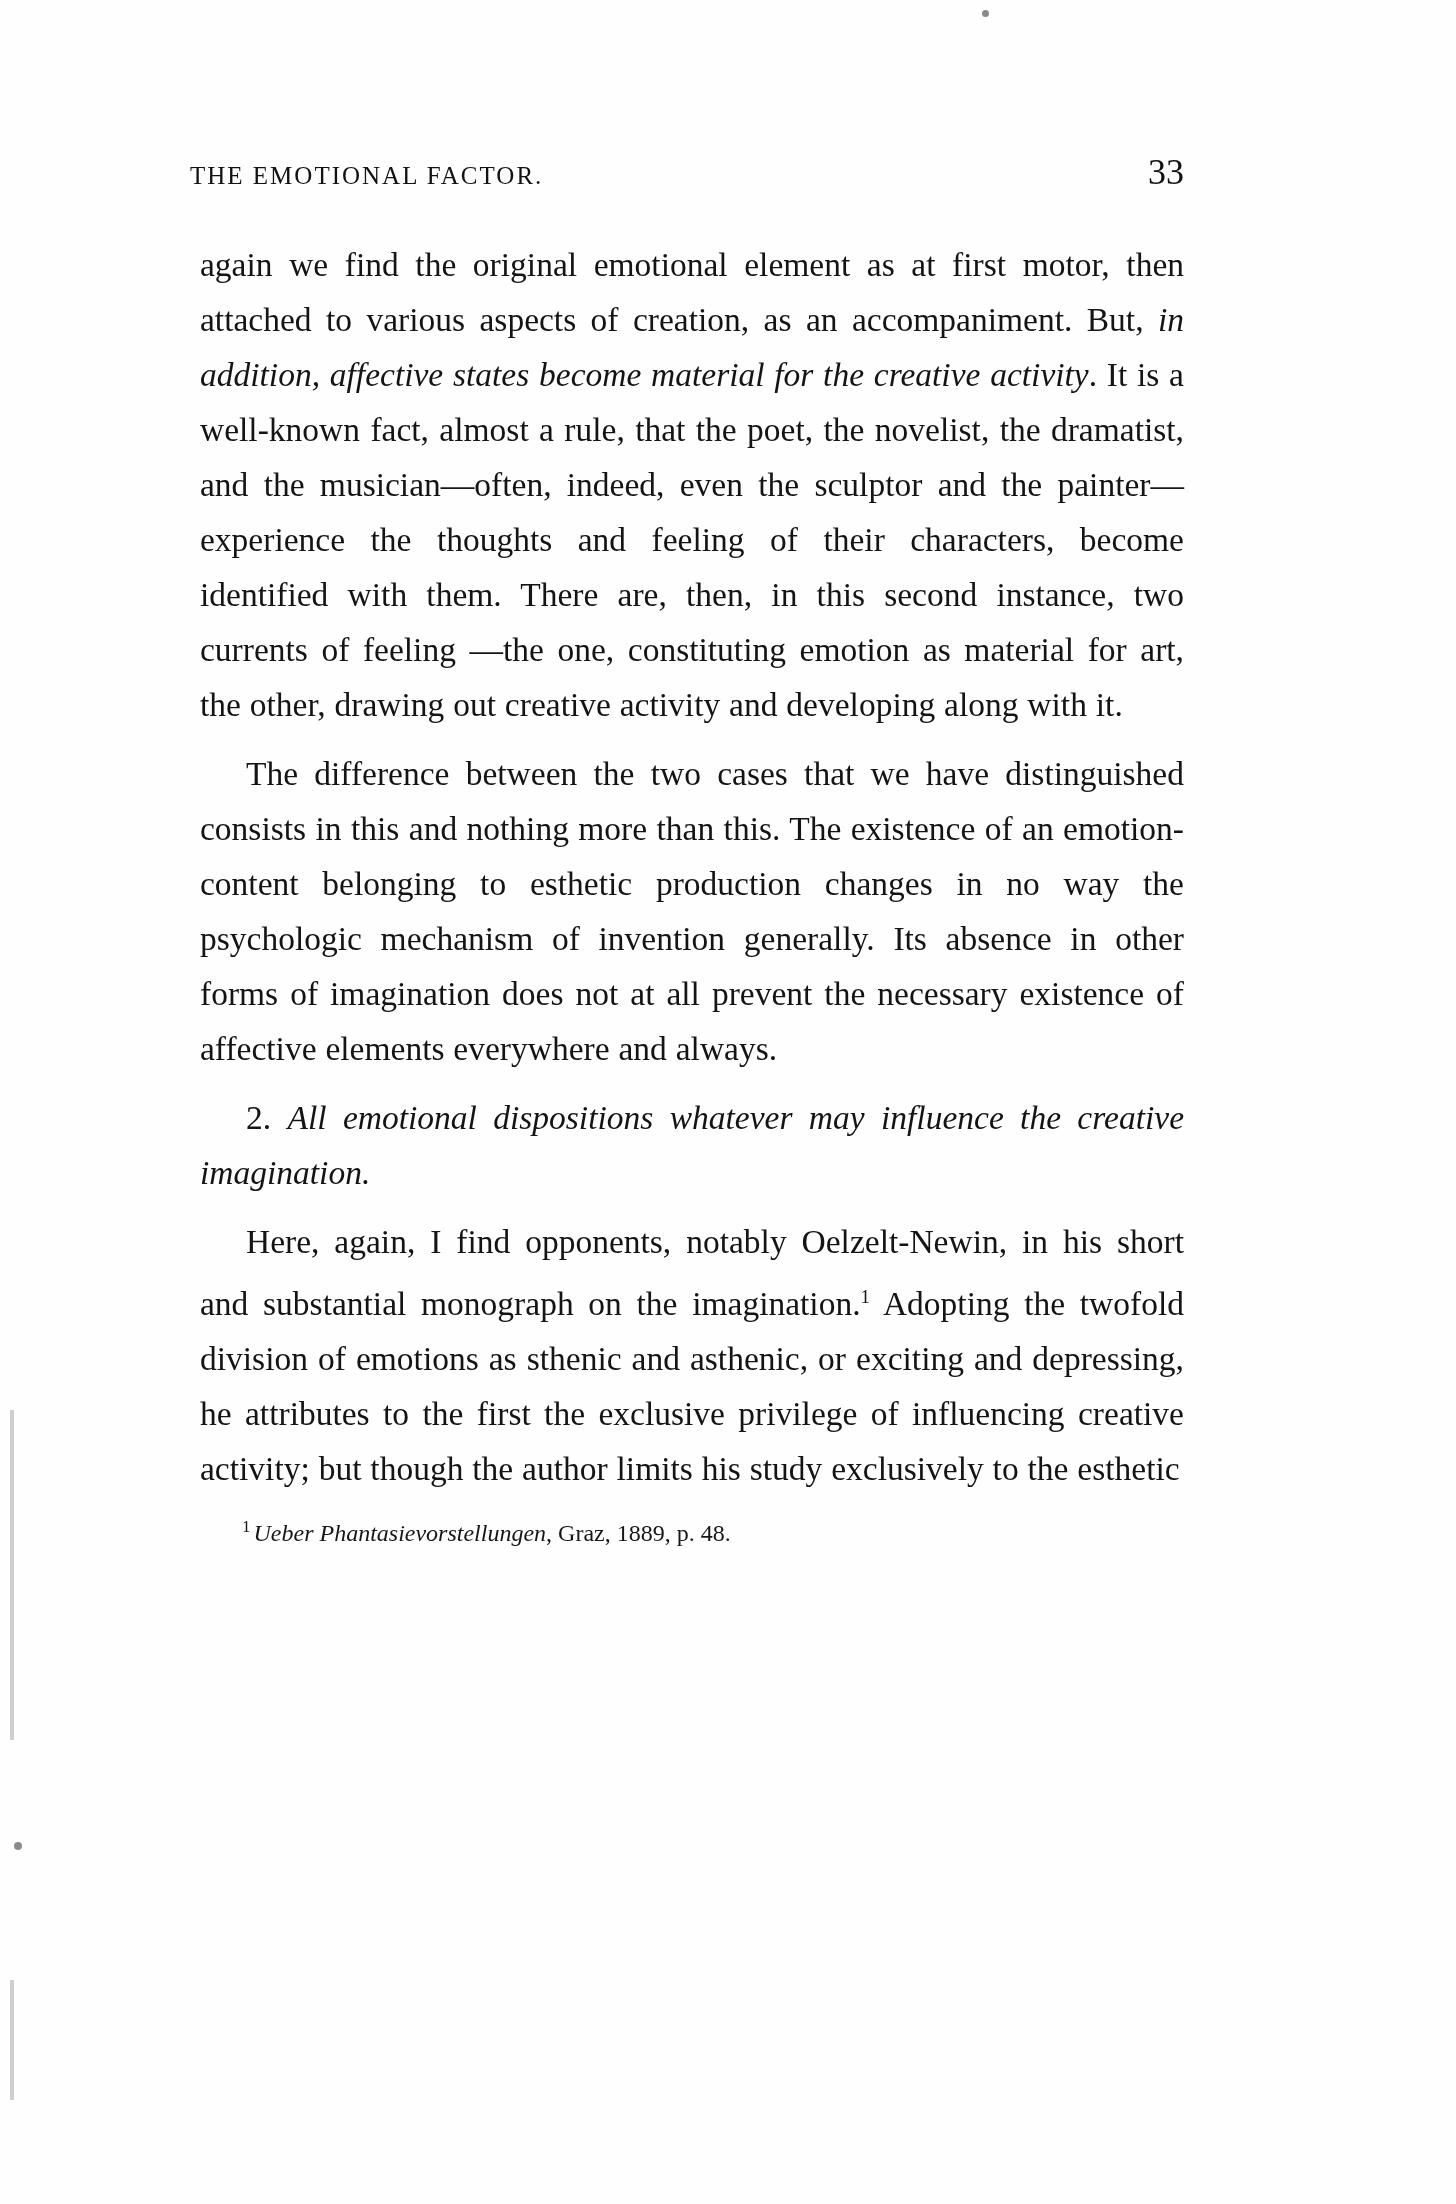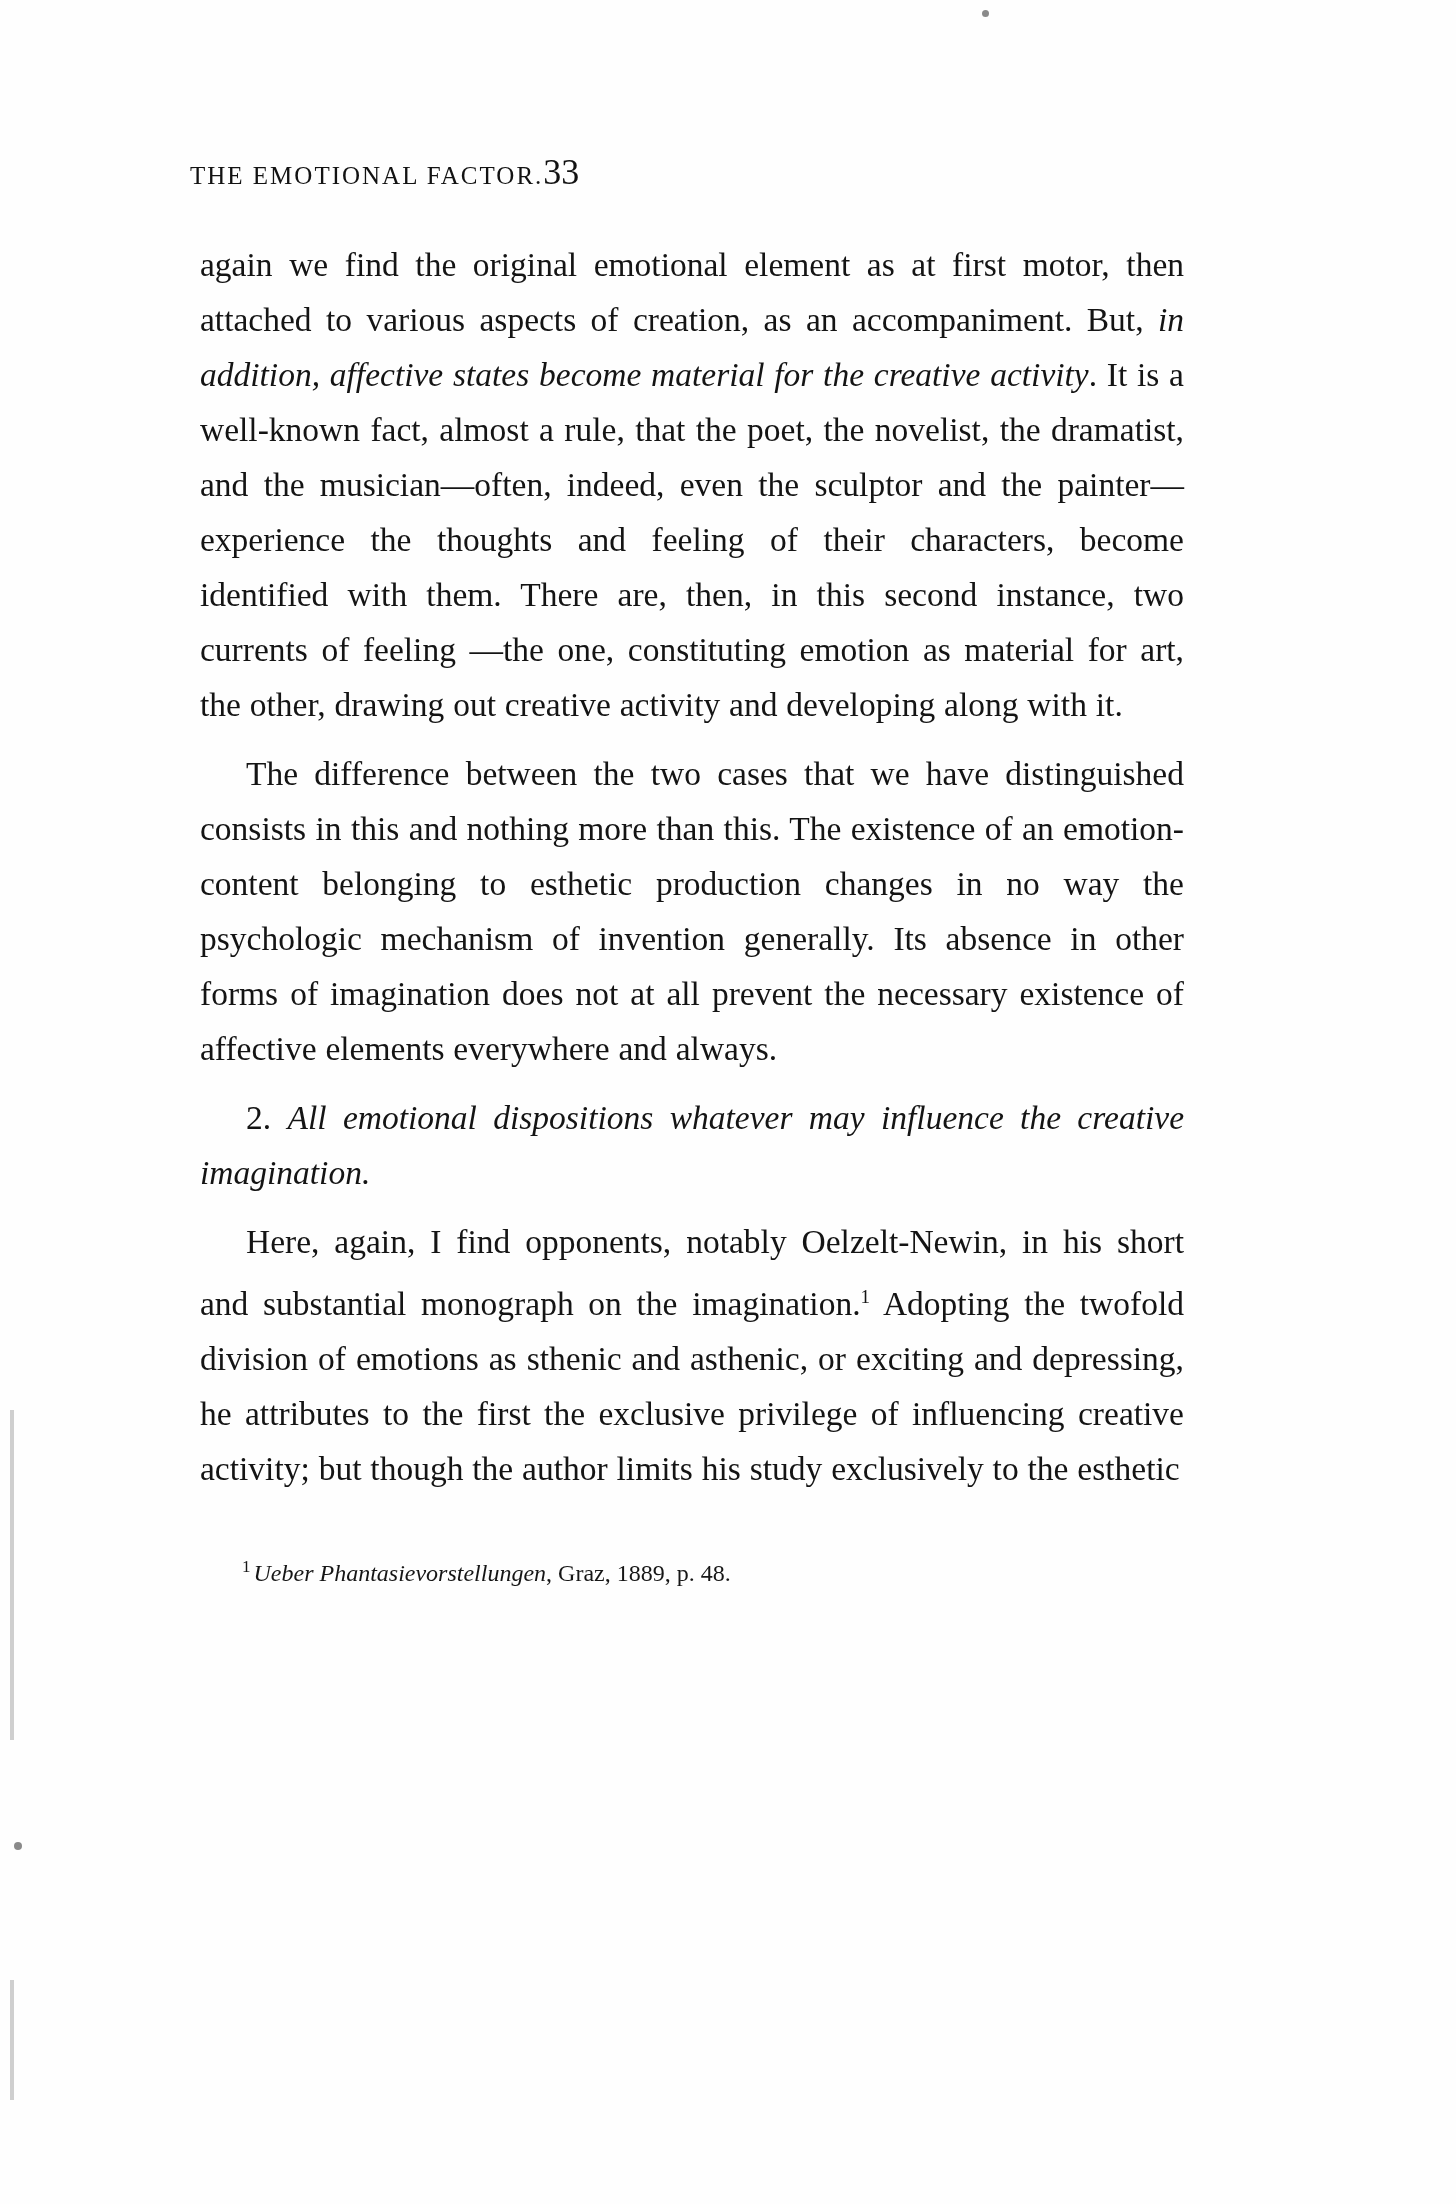--- a/index.html
+++ b/index.html
@@ -19,20 +19,21 @@
   }
   .content {
     position: absolute;
     left: 186px;
     top: 140px;
     width: 1012px;
   }
   .header-row {
     display: flex;
     align-items: baseline;
+    justify-content: space-between;
     margin-bottom: 44px;
     padding-left: 4px;
   }
   .running-head {
     font-size: 25px;
     letter-spacing: 2.0px;
     font-variant: small-caps;
     text-transform: uppercase;
     font-weight: normal;
     color: #121212;
@@ -57,21 +58,20 @@
   }
   em {
     font-style: italic;
   }
   .footnote-rule {
     width: 0;
     border: none;
     margin: 0;
   }
   .footnote {
-    margin-top: 40px;
     font-size: 24px;
     line-height: 34px;
     padding-left: 56px;
     color: #161616;
   }
   .footnote sup {
     font-size: 17px;
     vertical-align: super;
     margin-right: 3px;
   }

